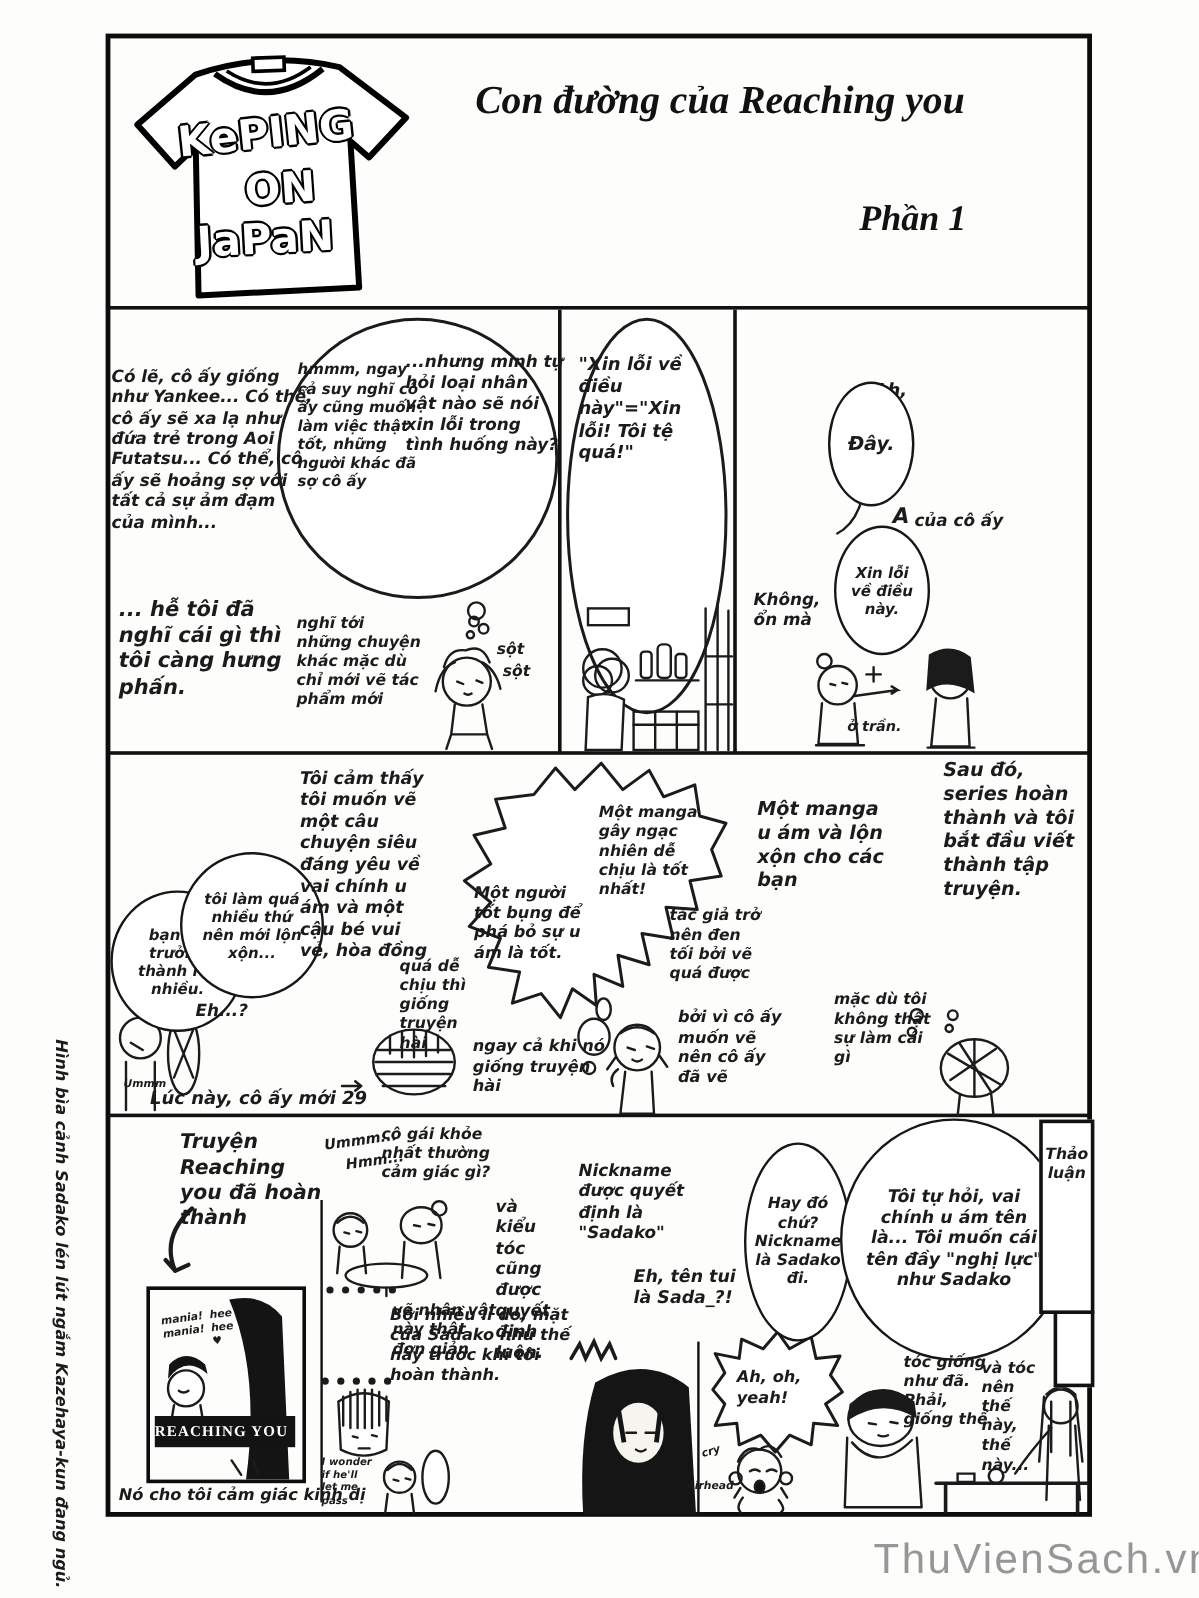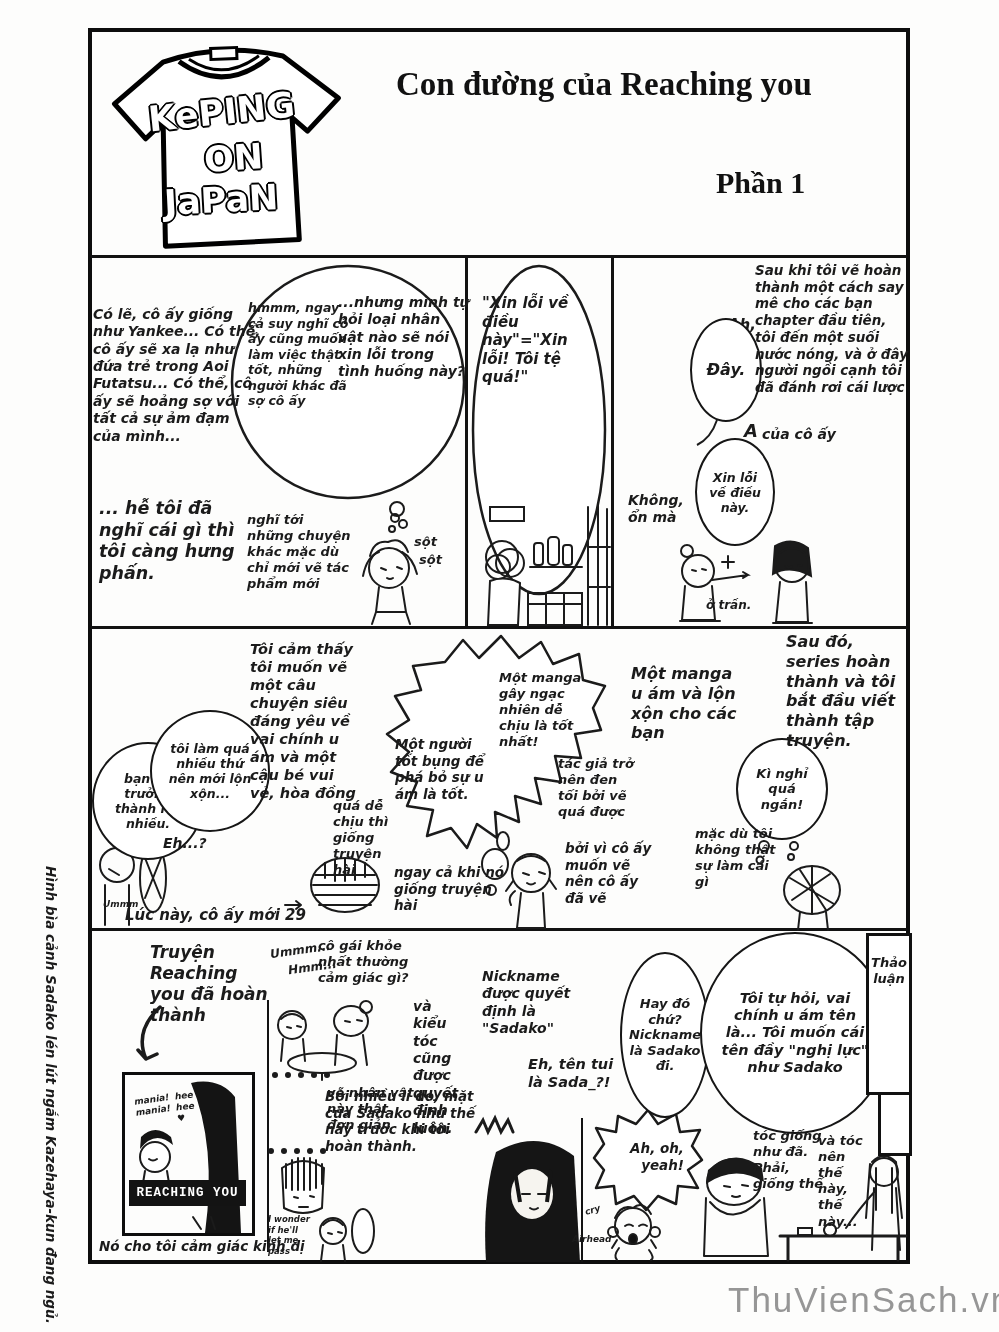--- a/index.html
+++ b/index.html
@@ -1,26 +1,26 @@
 <!DOCTYPE html>
 <html><head>
 <meta charset="utf-8">
 <style>
   html,body{margin:0;padding:0;background:#fff}
   #page{position:relative;width:999px;height:1332px;background:#fdfdfc;overflow:hidden;font-family:"DejaVu Sans",sans-serif;color:#1b1b1b}
   .ln{position:absolute;background:#121212}
   .hw{position:absolute;font-family:"DejaVu Sans",sans-serif;font-style:italic;font-weight:bold;color:#1b1b1b;line-height:1.24}
-  .serif{position:absolute;font-family:"Liberation Serif",serif;font-weight:bold;color:#111}
+  .serif{position:absolute;font-family:"Liberation Serif",serif;font-style:italic;font-weight:bold;color:#111}
   .bub{position:absolute;border:2.5px solid #161616;border-radius:50%;background:#fff;display:flex;align-items:center;justify-content:center;text-align:center;box-sizing:border-box;font-family:"DejaVu Sans",sans-serif;font-style:italic;font-weight:bold;line-height:1.2}
   .doodle{position:absolute;overflow:visible}
   .outline-txt{position:absolute;font-weight:bold;color:#fff;font-family:"DejaVu Sans",sans-serif;
     text-shadow:-2px 0 #000,2px 0 #000,0 -2px #000,0 2px #000,-1px -1px #000,1px 1px #000,1px -1px #000,-1px 1px #000;}
   .frame{position:absolute;border:4px solid #0d0d0d;background:transparent;box-sizing:border-box}
   .tag{position:absolute;border:3px solid #111;background:#fff;box-sizing:border-box}
-  .band{position:absolute;background:#131313;color:#fff;font-weight:bold;text-align:center;font-family:Liberation Mono, monospace;letter-spacing:1px}
+  .band{position:absolute;background:#131313;color:#fff;font-weight:bold;font-family:Liberation Serif, serif;letter-spacing:1px}
   .vert{writing-mode:vertical-rl;text-orientation:sideways}
   .wm{position:absolute;font-family:"Liberation Sans",sans-serif;color:#969696;letter-spacing:2px}
 </style>
 </head>
 <body>
 
 <div id="page">
 
   <div class="frame" style="left:88px;top:28px;width:822px;height:1236px"></div>
   <div class="ln" style="left:91px;top:255px;width:816px;height:3px"></div>
@@ -99,21 +99,20 @@
   <div class="hw" style="left:728px;top:316px;font-size:15px">Ah,</div>
   <div class="bub" style="left:690px;top:318px;width:72px;height:104px;font-size:16px">
       <span>Đây.</span>
     </div>
   <svg class="doodle" style="left:695px;top:418px" width="40" height="30" viewBox="0 0 40 30">
       <path d="M22,2 Q16,20 2,27" stroke="#1b1b1b" fill="none" stroke-width="2"></path>
     </svg>
   <div class="bub" style="left:695px;top:438px;width:80px;height:108px;font-size:12.5px;padding:8px">
       <span>Xin lỗi về điều này.</span>
     </div>
-  <div class="hw" style="left:755px;top:262px;width:153px;font-size:13.5px">Sau khi tôi vẽ hoàn thành một cách say mê cho các bạn chapter đầu tiên, tôi đến một suối nước nóng, và ở đây người ngồi cạnh tôi đã đánh rơi cái lược</div>
   <div class="hw" style="left:744px;top:420px;font-size:18px">A</div>
   <div class="hw" style="left:762px;top:426px;width:100px;font-size:14px">của cô ấy</div>
   <div class="hw" style="left:706px;top:598px;font-size:12px">ở trần.</div>
 
   <svg class="doodle" style="left:95px;top:833px" width="300" height="97" viewBox="0 0 300 97" stroke="#1b1b1b" fill="none" stroke-width="2" stroke-linecap="round">
     <circle cx="22" cy="32" r="17"></circle>
       <path d="M14,36 l10,6 M10,52 V92 M34,52 V92"></path>
     <ellipse cx="58" cy="45" rx="13" ry="34"></ellipse>
       <path d="M50,25 l16,40 M66,25 l-16,40"></path>
     <ellipse cx="250" cy="52" rx="34" ry="27" fill="#fff"></ellipse>
@@ -138,23 +137,20 @@
       <circle cx="21" cy="19" r="3"></circle>
     <ellipse cx="42" cy="52" rx="28" ry="24"></ellipse>
     <path d="M20,40 L64,66 M22,62 L60,36 M30,32 L56,72 M42,28 V76"></path>
     <path d="M30,74 L28,92 M56,74 L58,92"></path>
   </svg>
   <div class="bub" style="left:92px;top:742px;width:112px;height:118px;font-size:12.5px;padding:10px">
       <span>bạn đã trưởng thành rất nhiều.</span>
     </div>
   <div class="bub" style="left:150px;top:710px;width:120px;height:122px;font-size:12.5px;padding:10px">
       <span>tôi làm quá nhiều thứ nên mới lộn xộn...</span>
-    </div>
-  <div class="bub" style="left:736px;top:738px;width:92px;height:102px;font-size:13px;padding:8px">
-      <span>Kì nghỉ quá ngắn!</span>
     </div>
   <svg class="doodle" style="left:750px;top:840px" width="30" height="30" viewBox="0 0 30 30">
     <circle cx="14" cy="6" r="5" fill="#fff" stroke="#1b1b1b" stroke-width="2"></circle>
       <circle cx="10" cy="20" r="3.5" fill="#fff" stroke="#1b1b1b" stroke-width="2"></circle>
   </svg>
 
   <div class="hw" style="left:250px;top:641px;width:108px;font-size:14.5px">Tôi cảm thấy tôi muốn vẽ một câu chuyện siêu đáng yêu về vai chính u ám và một cậu bé vui vẻ, hòa đồng</div>
   <div class="hw" style="left:163px;top:835px;font-size:14px">Eh...?</div>
   <div class="hw" style="left:103px;top:899px;font-size:9px">Ummm</div>
   <div class="hw" style="left:125px;top:906px;font-size:15px">Lúc này, cô ấy mới 29</div>
@@ -263,21 +259,21 @@
   <div class="hw" style="left:99px;top:1238px;width:215px;font-size:13.5px">Nó cho tôi cảm giác kinh dị</div>
   <div class="hw" style="left:270px;top:943px;font-size:12px;transform:rotate(-8deg)">Ummm...</div>
   <div class="hw" style="left:288px;top:960px;font-size:12px;transform:rotate(-8deg)">Hmm...</div>
   <div class="hw" style="left:318px;top:938px;width:100px;font-size:13px">cô gái khỏe nhất thường cảm giác gì?</div>
   <div class="hw" style="left:413px;top:998px;width:52px;font-size:14px">và kiểu tóc cũng được quyết định luôn.</div>
   <div class="hw" style="left:327px;top:1085px;width:92px;font-size:13px">vẽ nhân vật này thật đơn giản</div>
   <div class="hw" style="left:325px;top:1088px;width:152px;font-size:13.5px">Bởi nhiều lí do, mặt của Sadako như thế này trước khi tôi hoàn thành.</div>
   <div class="hw" style="left:268px;top:1214px;width:44px;font-size:8.5px">I wonder if he'll let me pass</div>
   <div class="hw" style="left:482px;top:968px;width:105px;font-size:14px">Nickname được quyết định là "Sadako"</div>
   <div class="hw" style="left:528px;top:1056px;width:95px;font-size:14.5px">Eh, tên tui là Sada_?!</div>
-  <div class="hw" style="left:614px;top:1140px;width:70px;font-size:13.5px;text-align:right">Ah, oh, yeah!</div>
+  <div class="hw" style="left:614px;top:1140px;width:70px;font-size:13.5px;text-align:left">Ah, oh, yeah!</div>
   <div class="hw" style="left:585px;top:1205px;font-size:9px;transform:rotate(-16deg)">cry</div>
   <div class="hw" style="left:572px;top:1234px;font-size:9px">Airhead</div>
   <div class="hw" style="left:753px;top:1128px;width:72px;font-size:13px">tóc giống như đã. Phải, giống thế</div>
   <div class="hw" style="left:818px;top:1133px;width:55px;font-size:13px">và tóc nên thế này, thế này...</div>
 
   <div class="hw vert" style="left:42px;top:866px;height:466px;font-size:13.5px">Hình bìa cảnh Sadako lén lút ngắm Kazehaya-kun đang ngủ.</div>
   <div class="wm" style="left:728px;top:1280px;font-size:35px">ThuVienSach.vn</div>
 
 </div>
 

